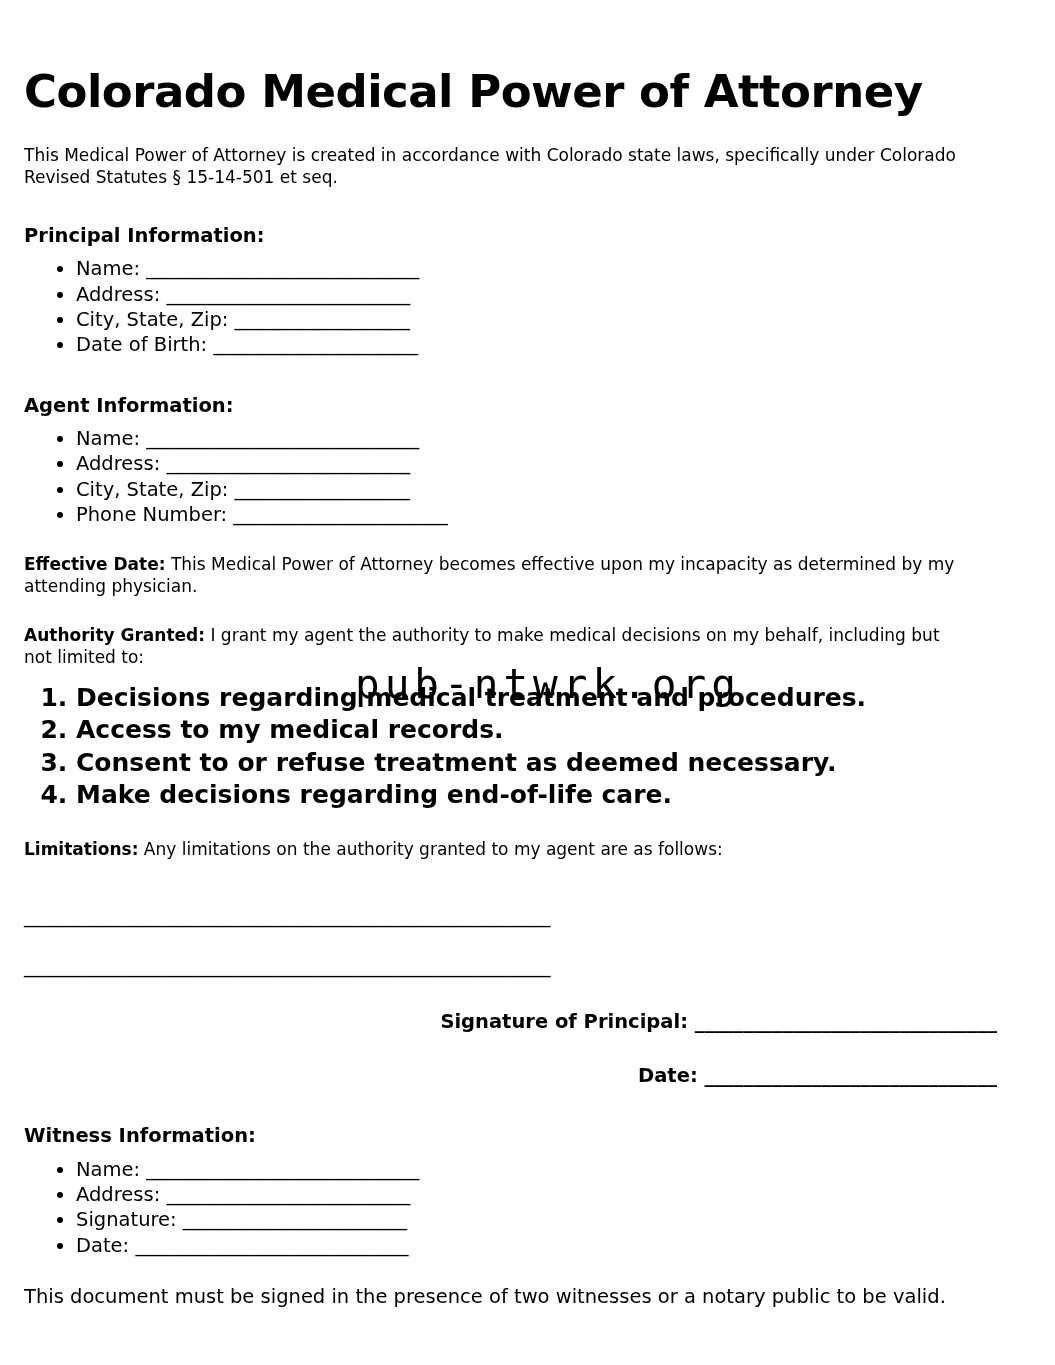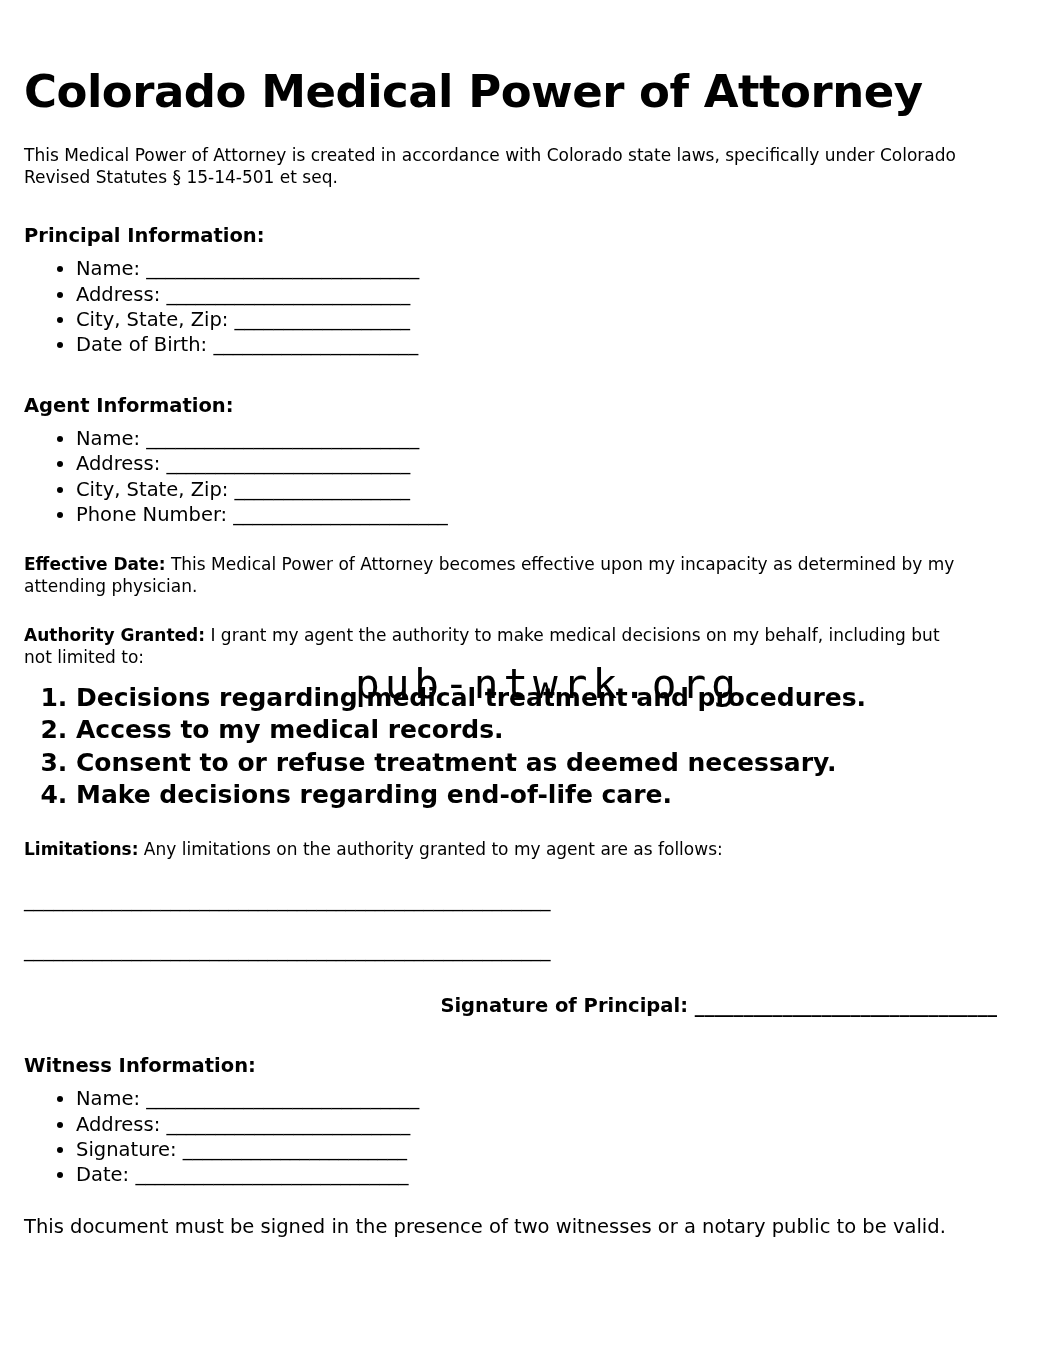--- a/index.html
+++ b/index.html
@@ -69,21 +69,21 @@
     padding: 0;
     font-weight: bold;
   }
   .blank {
     letter-spacing: 0px;
     white-space: pre;
   }
   .rule-line {
     font-size: 19.5px;
     line-height: 1.30;
-    margin: 28px 0 0 0;
+    margin: 44px 0 0 0;
     white-space: pre;
   }
   .rule-line.second {
     margin-top: 25px;
   }
   .sig-line {
     font-size: 19.5px;
     font-weight: bold;
     line-height: 1.30;
     margin: 29px 0 0 0;
@@ -146,20 +146,21 @@
     <li>Make decisions regarding end-of-life care.</li>
   </ol>
 
   <p class="para"><span class="lead">Limitations:</span><span> Any limitations on the authority granted to my agent are as follows:</span></p>
 
   <div class="rule-line">______________________________________________________</div>
   <div class="rule-line second">______________________________________________________</div>
 
   <div class="sig-line"><span>Signature of Principal:</span><span class="blank"> _______________________________</span></div>
 
+  <div class="sig-line"><span>Date:</span><span class="blank"> ______________________________</span></div>
 
   <h2 class="section-head">Witness Information:</h2>
   <ul class="field-list">
     <li><span>Name:</span><span class="blank"> ____________________________</span></li>
     <li><span>Address:</span><span class="blank"> _________________________</span></li>
     <li><span>Signature:</span><span class="blank"> _______________________</span></li>
     <li><span>Date:</span><span class="blank"> ____________________________</span></li>
   </ul>
 
   <p class="closing">This document must be signed in the presence of two witnesses or a notary public to be valid.</p>

